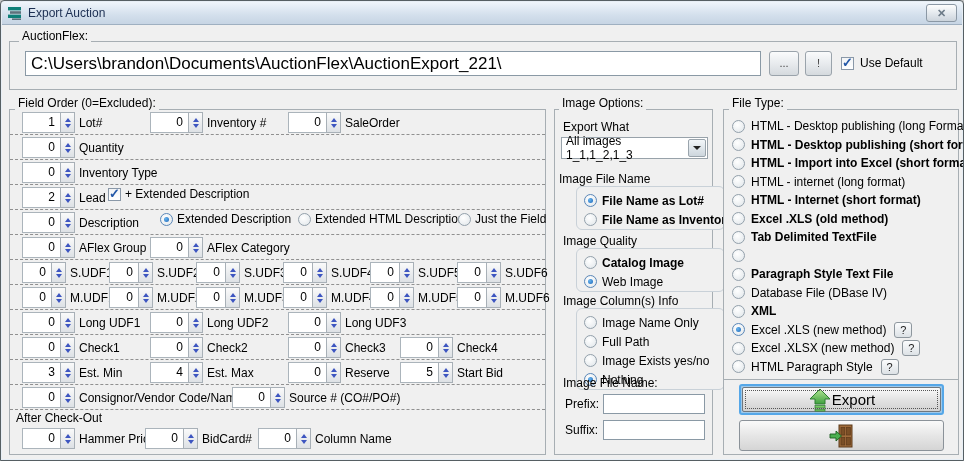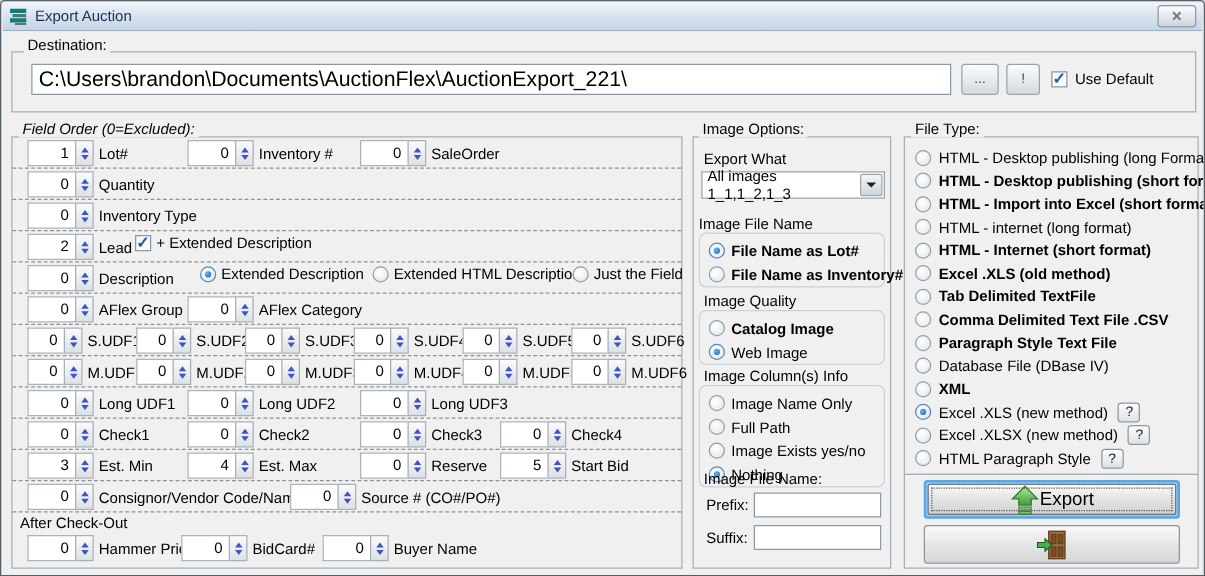--- a/index.html
+++ b/index.html
@@ -98,21 +98,21 @@
     border:1px solid #98a2aa; background:#fff; display:flex; align-items:center; padding-left:4px;
   }
   .dd-btn {
     margin-left:auto; width:18px; height:18px; margin-right:1px;
     border:1px solid #9aa4ac; border-radius:2px;
     background:linear-gradient(#f2f6f9,#cdd6dd);
     display:flex; align-items:center; justify-content:center;
   }
   .dd-arrow { width:0;height:0;border-left:4px solid transparent;border-right:4px solid transparent;border-top:4px solid #222; }
   .io-box {
-    position:absolute; left:4px; width:149px;
+    position:absolute; left:21px; width:149px;
     border:1px solid #c9d1d8; border-radius:6px; padding:4px 0 0 7px; background:#f0f0f0;
   }
   .io-opt { display:flex; align-items:center; gap:5px; height:19px; white-space:nowrap; }
   .io-opt .lbl { font-size:12px; }
   .io-opt .lbl.b { font-weight:bold; }
   .pf-input {
     position:absolute; width:102px; height:20px; border:1px solid #8a99a5; background:#fff;
     font-family:"Liberation Sans",sans-serif; font-size:12px; padding:0 3px;
   }
   
@@ -154,31 +154,31 @@
     <svg width="16" height="16" viewBox="0 0 16 16">
       <rect x="1" y="2" width="13" height="3.4" fill="#0e7f78"></rect>
       <rect x="3" y="6.2" width="11" height="2.6" fill="#5c727c"></rect>
       <rect x="1" y="9.6" width="13" height="3.4" fill="#0e7f78"></rect>
       <rect x="5" y="13.4" width="9" height="1.6" fill="#5c727c"></rect>
     </svg>
     <span class="title-text">Export Auction</span>
     <span class="close-btn">✕</span>
   </div>
 
-  <span class="caption" style="left:18px; top:28px;">Destination:</span>
+  <span class="caption" style="left:18px; top:28px;">AuctionFlex:</span>
   <div class="groupbox" style="left:8px; top:40px; width:948px; height:49px;"></div>
   <input class="dest-input" value="C:\Users\brandon\Documents\AuctionFlex\AuctionExport_221\" style="">
   <span class="small-btn" style="left:768px; width:30px;">...</span>
   <span class="small-btn" style="left:804px; width:27px;">!</span>
   <span class="cb" style="position:absolute; left:840px; top:56px;">
       <span class="mark">✓</span>
     </span>
   <span class="caption" style="left:856px; top:55px; background:transparent;">Use Default</span>
 
-  <span class="caption" style="left:14px; top:95px;font-style:italic;">Field Order (0=Excluded):</span>
+  <span class="caption" style="left:14px; top:95px;">Field Order (0=Excluded):</span>
   <div class="groupbox" style="left:8px; top:108px; width:537px; height:346px;">
     <div id="field-rows">
         <div class="fo-row">
           <span class="fo-item" style="left: 12px;">
             <span class="spin">
               <span class="spin-val">1</span>
               <span class="spin-btns">
                 <span class="tri-up"></span>
                 <span class="tri-dn"></span>
               </span>
@@ -581,21 +581,21 @@
             <span class="fo-label">BidCard#</span>
           </span>
           <span class="fo-item" style="left: 248px;">
             <span class="spin">
               <span class="spin-val">0</span>
               <span class="spin-btns">
                 <span class="tri-up"></span>
                 <span class="tri-dn"></span>
               </span>
             </span>
-            <span class="fo-label">Buyer Name</span>
+            <span class="fo-label">Column Name</span>
           </span>
         </div>
       </div>
   </div>
 
   <span class="caption" style="left:558px; top:95px;">Image Options:</span>
   <div class="groupbox" style="left:553px; top:108px; width:159px; height:346px;">
     <span class="io-label" style="left:8px; top:10px;">Export What</span>
     <div class="dropdown">
       <span>All images 1_1,1_2,1_3</span>
@@ -679,21 +679,20 @@
         <div class="ft-opt">
           <span class="radio"></span>
           <span class="lbl b">Excel .XLS (old method)</span>
         </div>
         <div class="ft-opt">
           <span class="radio"></span>
           <span class="lbl b">Tab Delimited TextFile</span>
         </div>
         <div class="ft-opt">
           <span class="radio"></span>
-          <span class="lbl b">Comma Delimited Text File  .CSV</span>
         </div>
         <div class="ft-opt">
           <span class="radio"></span>
           <span class="lbl b">Paragraph Style Text File</span>
         </div>
         <div class="ft-opt">
           <span class="radio"></span>
           <span class="lbl">Database File (DBase IV)</span>
         </div>
         <div class="ft-opt">

